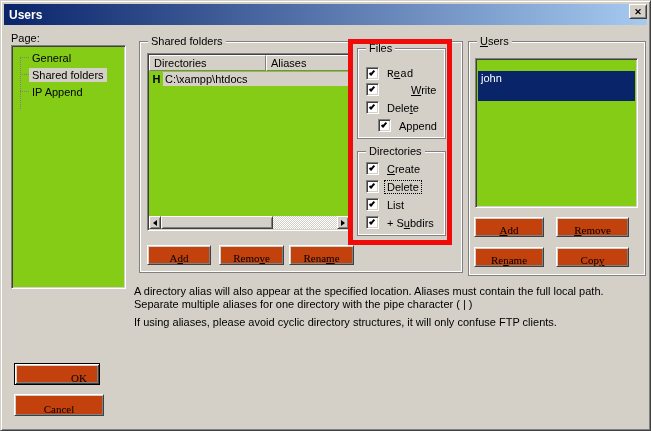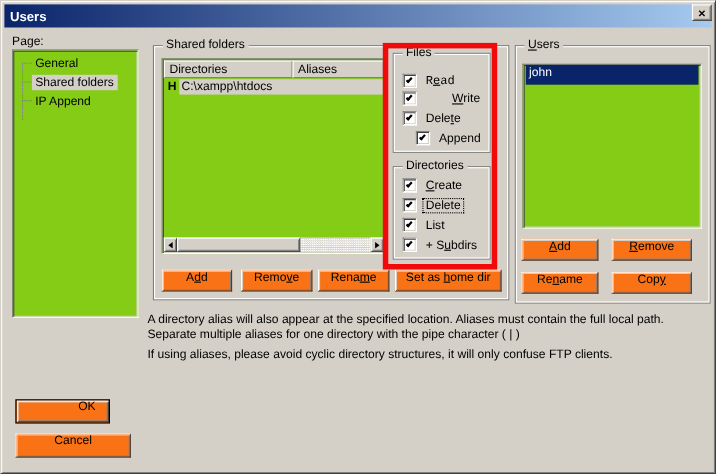--- a/index.html
+++ b/index.html
@@ -19,24 +19,24 @@
     display:flex; align-items:center; padding-left:5px;
   }
   .title-text { color:#fff; font-weight:bold; font-size:12px; }
   .close-btn {
     position:absolute; right:3px; top:3px; width:18px; height:15px;
     background:#D4D0C8; text-align:center; line-height:14px; font-size:9px; font-weight:bold;
     border:1px solid; border-color:#fff #404040 #404040 #fff;
     box-shadow: inset 1px 1px 0 #D4D0C8, inset -1px -1px 0 #808080;
   }
   .raised-btn {
-    position:absolute; background:#f97316; text-align:center;
+    position:absolute; background:#c2410c; text-align:center;
     border:1px solid; border-color:#fff #404040 #404040 #fff;
     box-shadow: inset 1px 1px 0 #D4D0C8, inset -1px -1px 0 #808080;
-    display:flex; align-items:flex-start; justify-content:center;
+    display:flex; align-items:flex-end; justify-content:center;font-family:Liberation Serif, serif;
   }
   .default-btn {
     border:1px solid #000;
     box-shadow: inset 1px 1px 0 #fff, inset -1px -1px 0 #404040, inset 2px 2px 0 #D4D0C8, inset -2px -2px 0 #808080;
     padding-left: 44px;
   }
   .sunken {
     background:#84cc16;
     border:1px solid; border-color:#808080 #fff #fff #808080;
     box-shadow: inset 1px 1px 0 #404040, inset -1px -1px 0 #D4D0C8;
@@ -148,23 +148,20 @@
 
   <div class="raised-btn" style="left:146px; top:244px; width:64px; height:20px;">
     <span><span>A</span><span class="accel">d</span><span>d</span></span>
   </div>
   <div class="raised-btn" style="left:218px; top:244px; width:65px; height:20px;">
     <span><span>Remo</span><span class="accel">v</span><span>e</span></span>
   </div>
   <div class="raised-btn" style="left:288px; top:244px; width:65px; height:20px;">
     <span><span>Rena</span><span class="accel">m</span><span>e</span></span>
   </div>
-  <div class="raised-btn" style="left:358px; top:244px; width:97px; height:20px;">
-    <span><span>Set as </span><span class="accel">h</span><span>ome dir</span></span>
-  </div>
 
   <div class="groupbox" style="left:356px; top:47px; width:89px; height:91px;">
     <span class="group-label">Files</span>
   </div>
   <div class="cb-row" style="left:365px; top:65px;font-family:Liberation Mono, monospace;">
     <span class="cb">
         <span class="checkmark"></span>
       </span>
     <span class="cb-label"><span>R</span><span class="accel">e</span><span>ad</span></span>
   </div>
@@ -212,36 +209,36 @@
     <span class="cb">
         <span class="checkmark"></span>
       </span>
     <span class="cb-label"><span>+ S</span><span class="accel">u</span><span>bdirs</span></span>
   </div>
 
   <div class="groupbox" style="left:467px; top:40px; width:178px; height:235px;">
     <span class="group-label"><span></span><span class="accel">U</span><span>sers</span></span>
   </div>
   <div class="sunken" style="position:absolute; left:474px; top:57px; width:163px; height:150px;">
-    <div style="position:absolute; left:2px; top:0; right:2px; height:18px; background:#0A246A; color:#fff; line-height:14px; padding-left:3px;">john</div>
+    <div style="position:absolute; left:2px; top:12px; right:2px; height:30px; background:#0A246A; color:#fff; line-height:14px; padding-left:3px;">john</div>
   </div>
   <div class="raised-btn" style="left:473px; top:216px; width:70px; height:20px;">
     <span><span></span><span class="accel">A</span><span>dd</span></span>
   </div>
   <div class="raised-btn" style="left:555px; top:216px; width:73px; height:20px;">
     <span><span></span><span class="accel">R</span><span>emove</span></span>
   </div>
   <div class="raised-btn" style="left:473px; top:246px; width:70px; height:20px;">
     <span><span>Re</span><span class="accel">n</span><span>ame</span></span>
   </div>
   <div class="raised-btn" style="left:555px; top:246px; width:73px; height:20px;">
     <span><span>Cop</span><span class="accel">y</span><span></span></span>
   </div>
 
   <div class="note" style="top:284px;">A directory alias will also appear at the specified location. Aliases must contain the full local path. Separate multiple aliases for one directory with the pipe character ( | )</div>
   <div class="note" style="top:315px;">If using aliases, please avoid cyclic directory structures, it will only confuse FTP clients.</div>
 
   <div class="raised-btn default-btn" style="left:13px; top:362px; width:86px; height:22px;">OK</div>
-  <div class="raised-btn" style="left:13px; top:393px; width:105px; height:22px;">Cancel</div>
+  <div class="raised-btn" style="left:13px; top:393px; width:90px; height:22px;">Cancel</div>
 
   <div class="red-box"></div>
 
 </div>
 
 </body></html>

